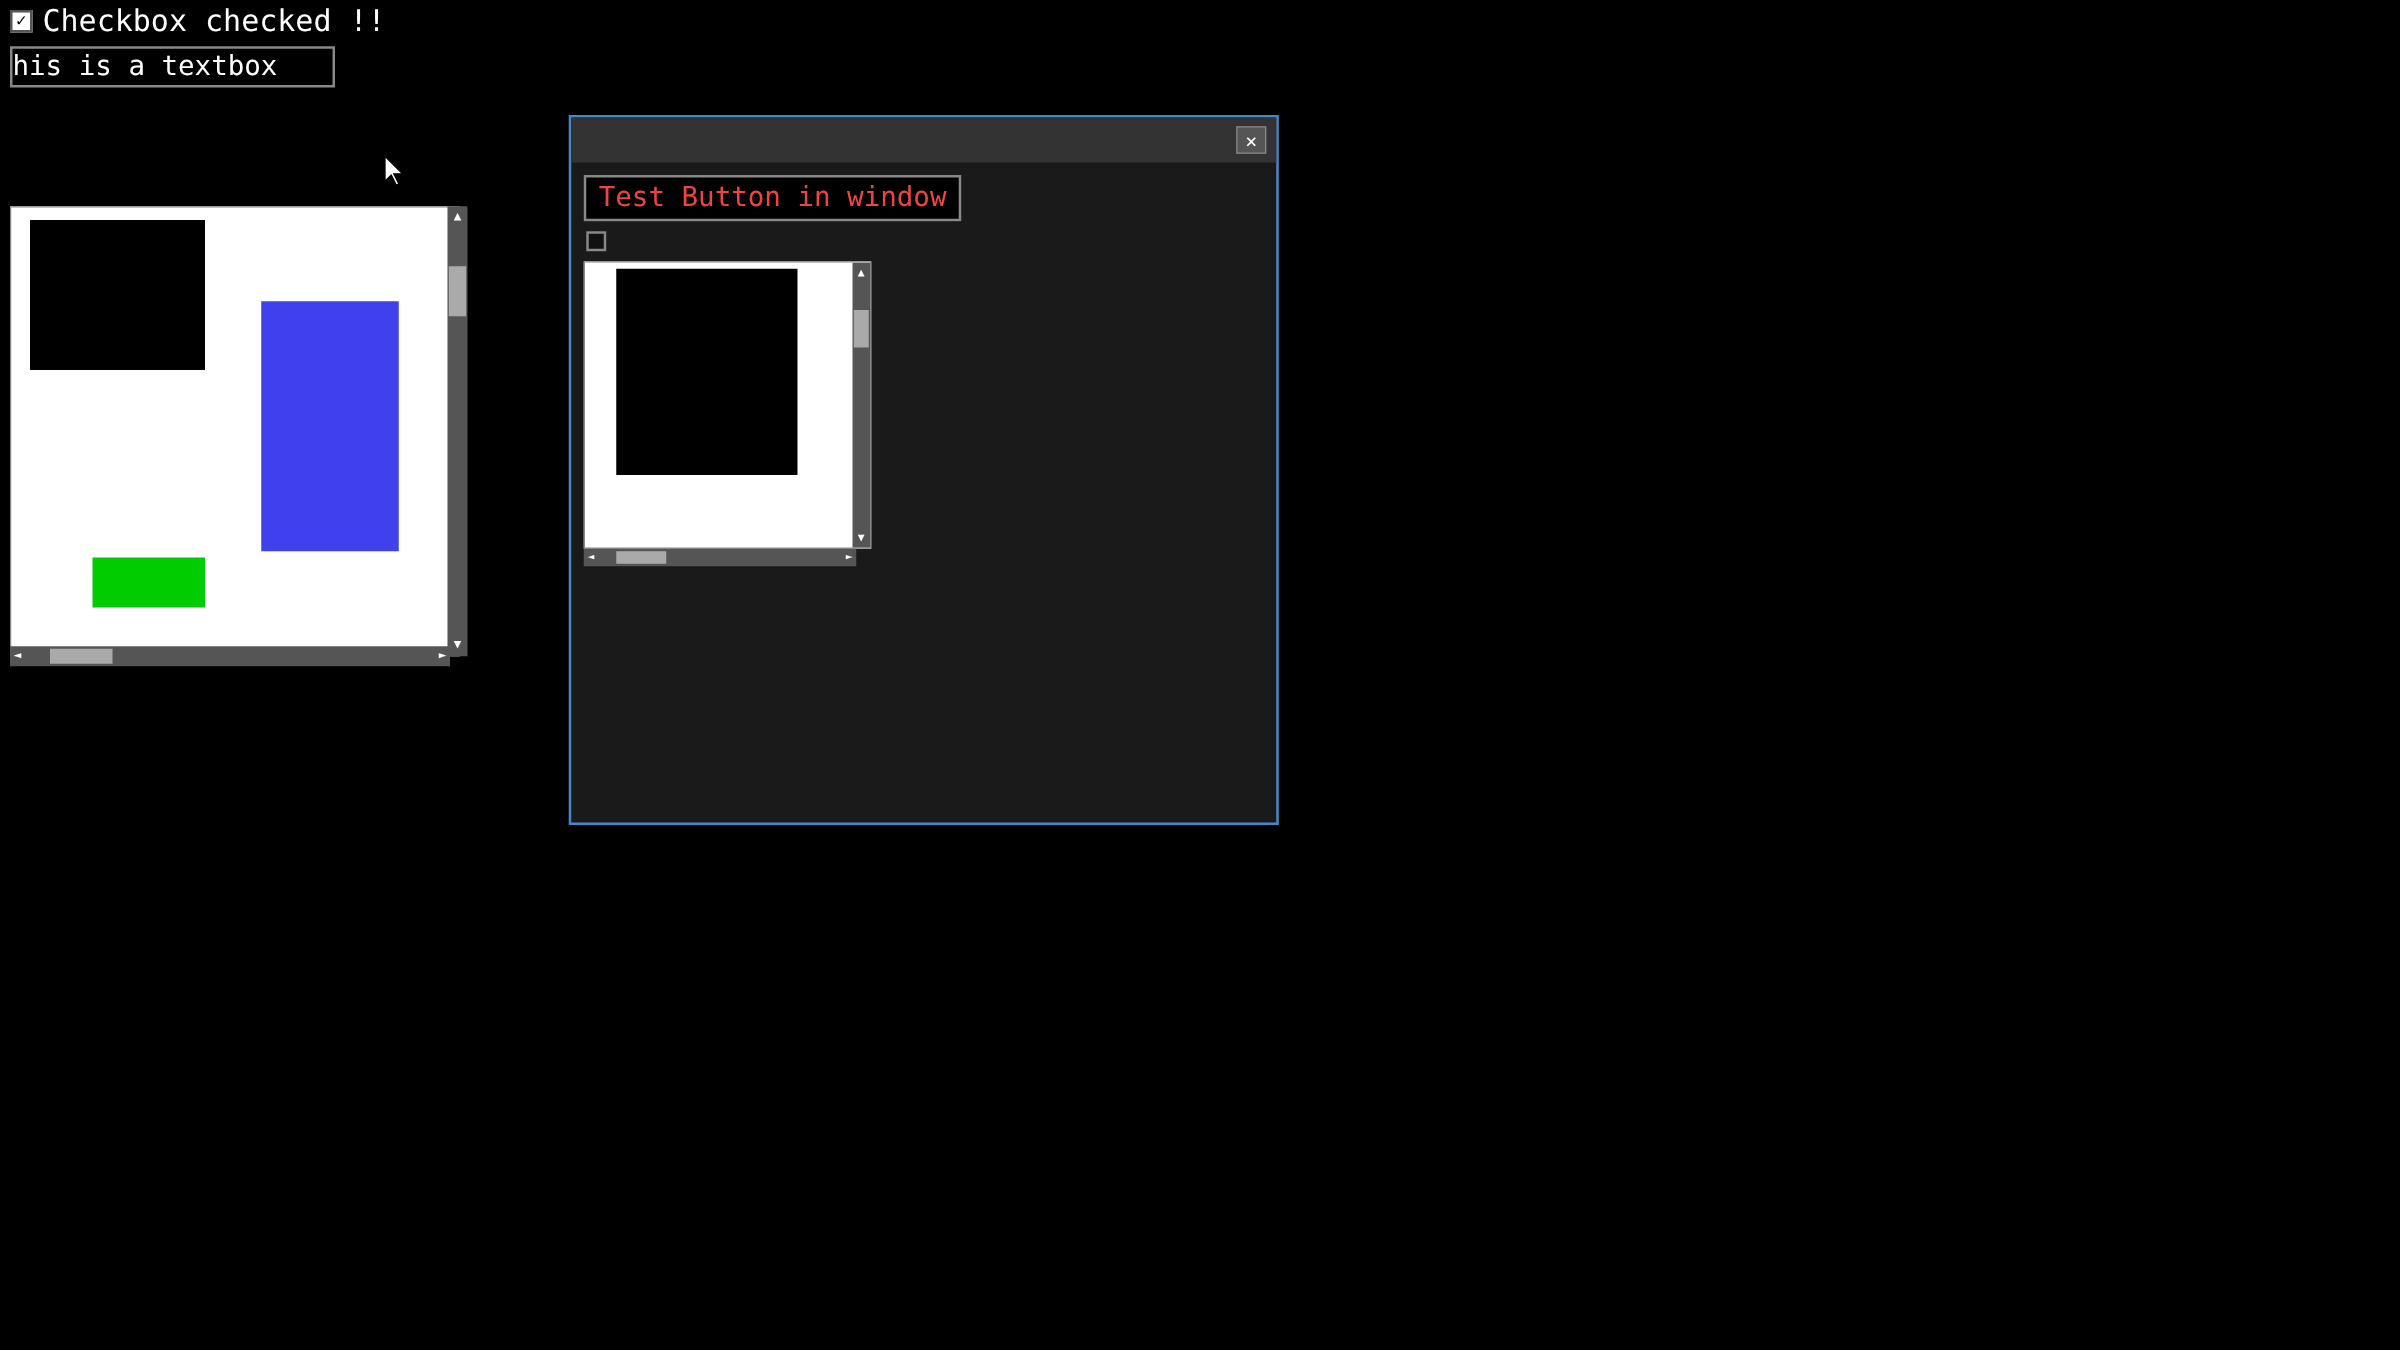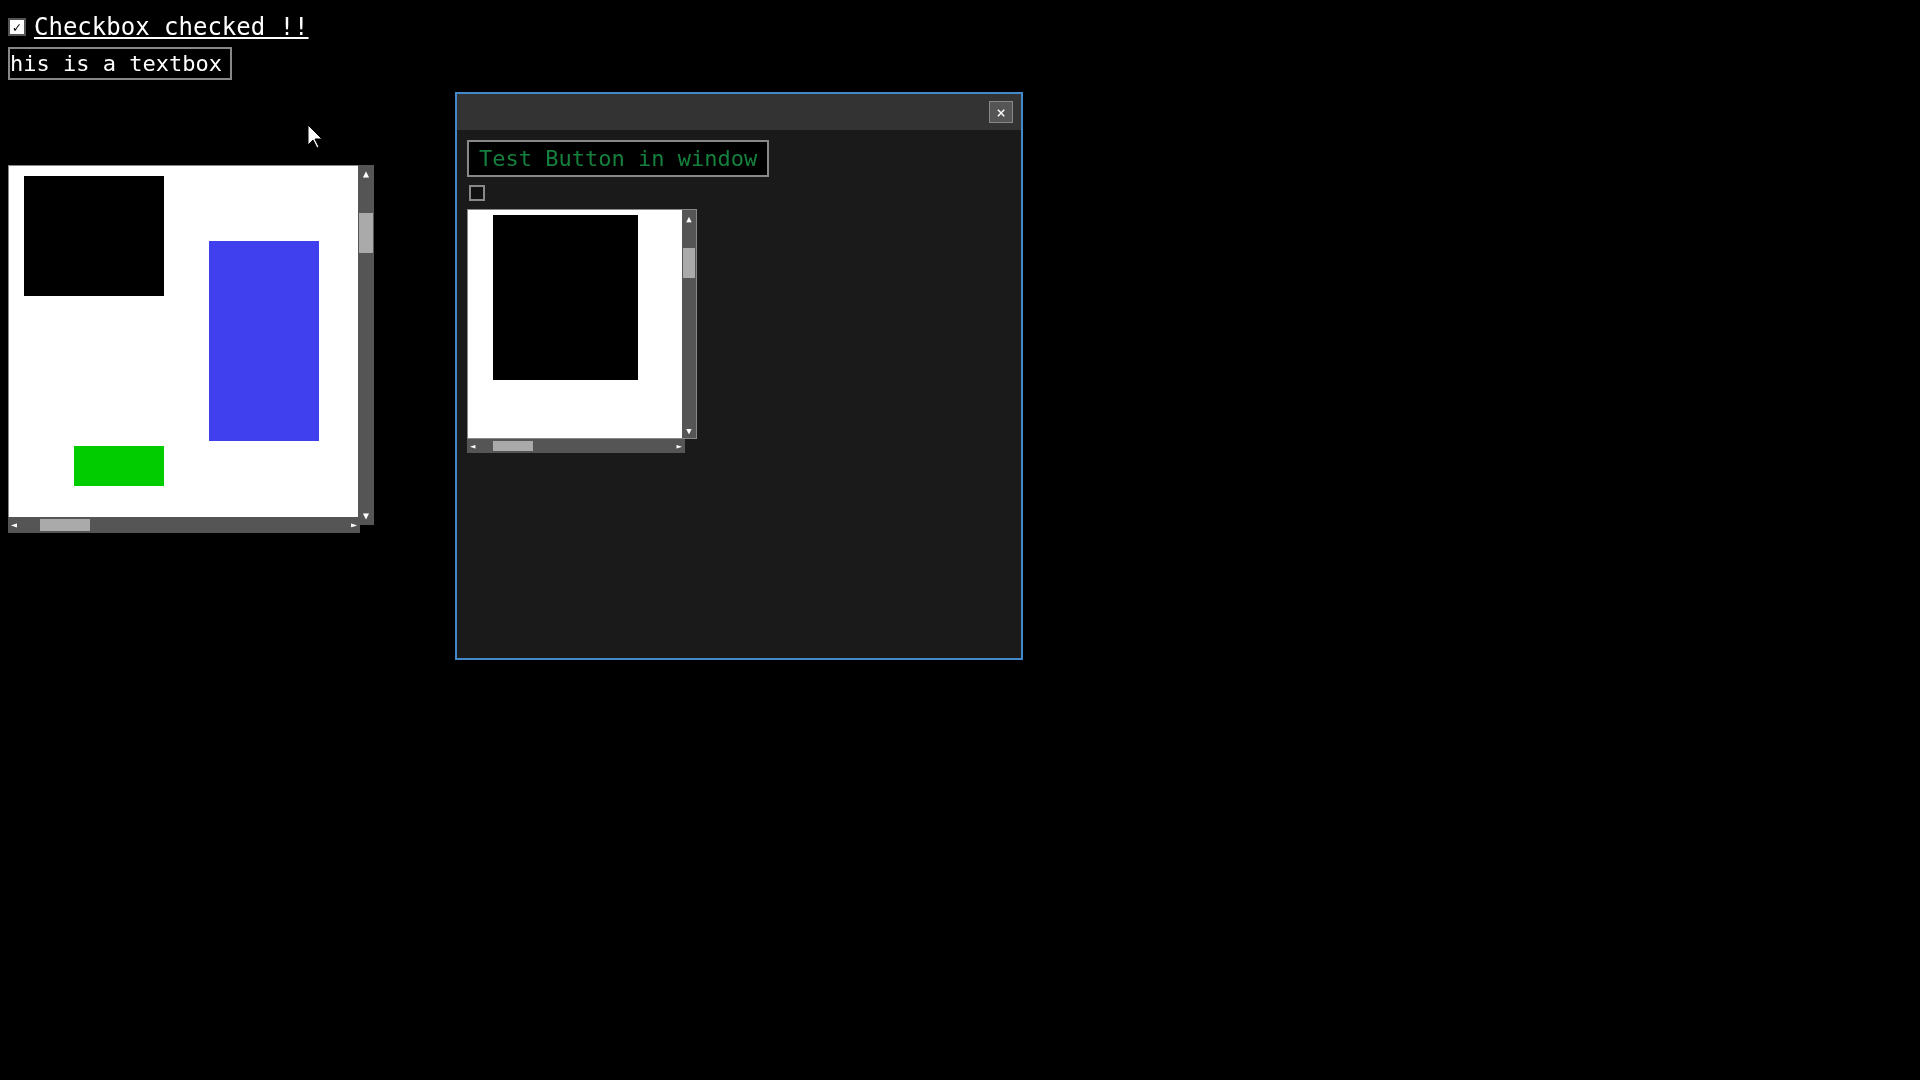--- a/index.html
+++ b/index.html
@@ -37,22 +37,21 @@
       padding: 6px 14px;
       margin: 8px 0 0 8px;
       cursor: default;
     }
 
     
     #checkbox-row {
       display: flex;
       align-items: center;
       gap: 8px;
-      margin: 13px 0 0 8px;
-      text-decoration: underline;
+      margin: 3px 0 0 8px;
     }
 
     #checkbox-checked {
       width: 18px;
       height: 18px;
       background: #fff;
       border: 2px solid #555;
       display: flex;
       align-items: center;
       justify-content: center;
@@ -75,21 +74,21 @@
 
     
     #textbox {
       margin: 4px 0 0 8px;
       background: #000;
       border: 2px solid #888;
       color: #fff;
       font-family: monospace;
       font-size: 22px;
       padding: 2px 0;
-      width: 224px;
+      width: 260px;
       outline: none;
     }
 
     
     #canvas-container {
       position: absolute;
       top: 165px;
       left: 8px;
       width: 360px;
       height: 360px;
@@ -183,21 +182,21 @@
       align-items: center;
       justify-content: center;
       cursor: pointer;
     }
 
     
     #inner-button-label {
       display: inline-block;
       border: 2px solid #888;
       background: #000;
-      color: #15803d;
+      color: #ef4444;
       font-family: monospace;
       font-size: 22px;
       padding: 4px 10px;
       margin: 10px 0 0 10px;
       cursor: pointer;
     }
 
     
     #inner-checkbox-row {
       display: flex;

